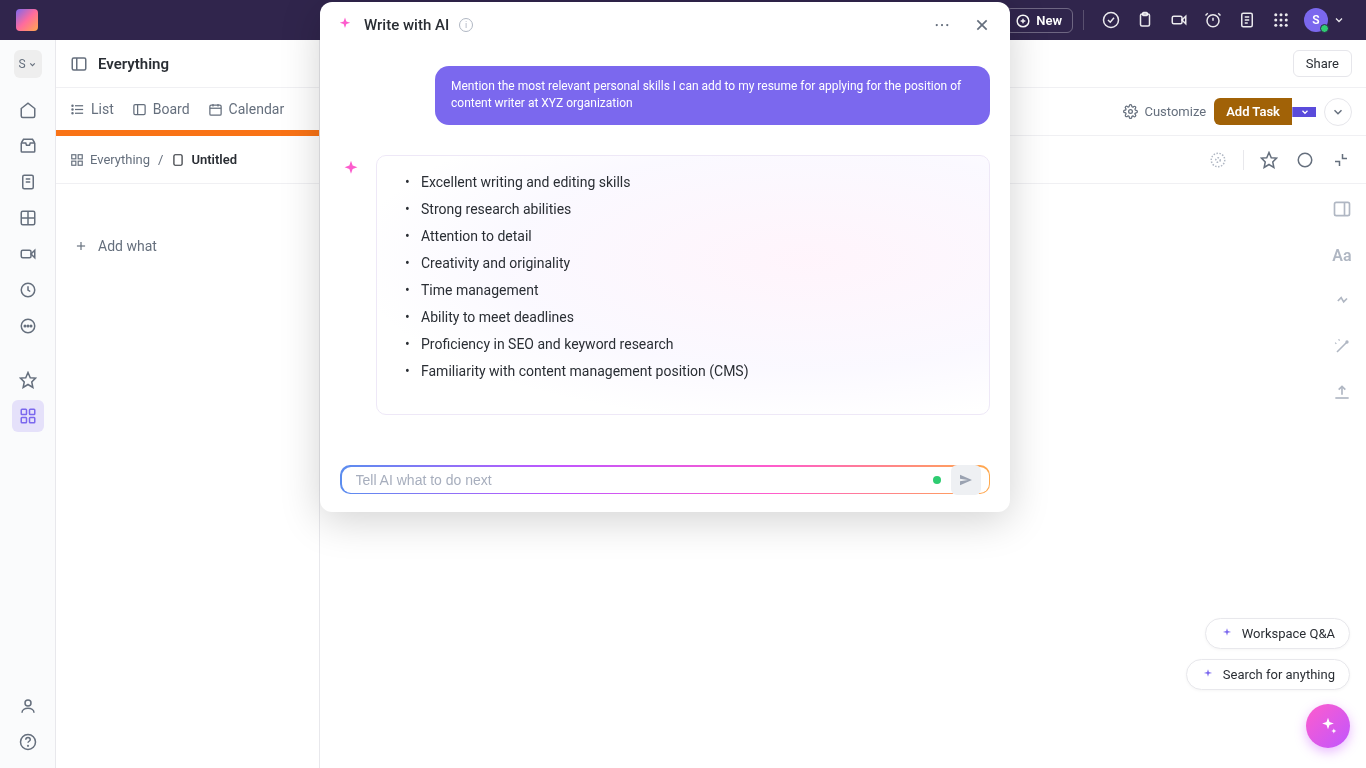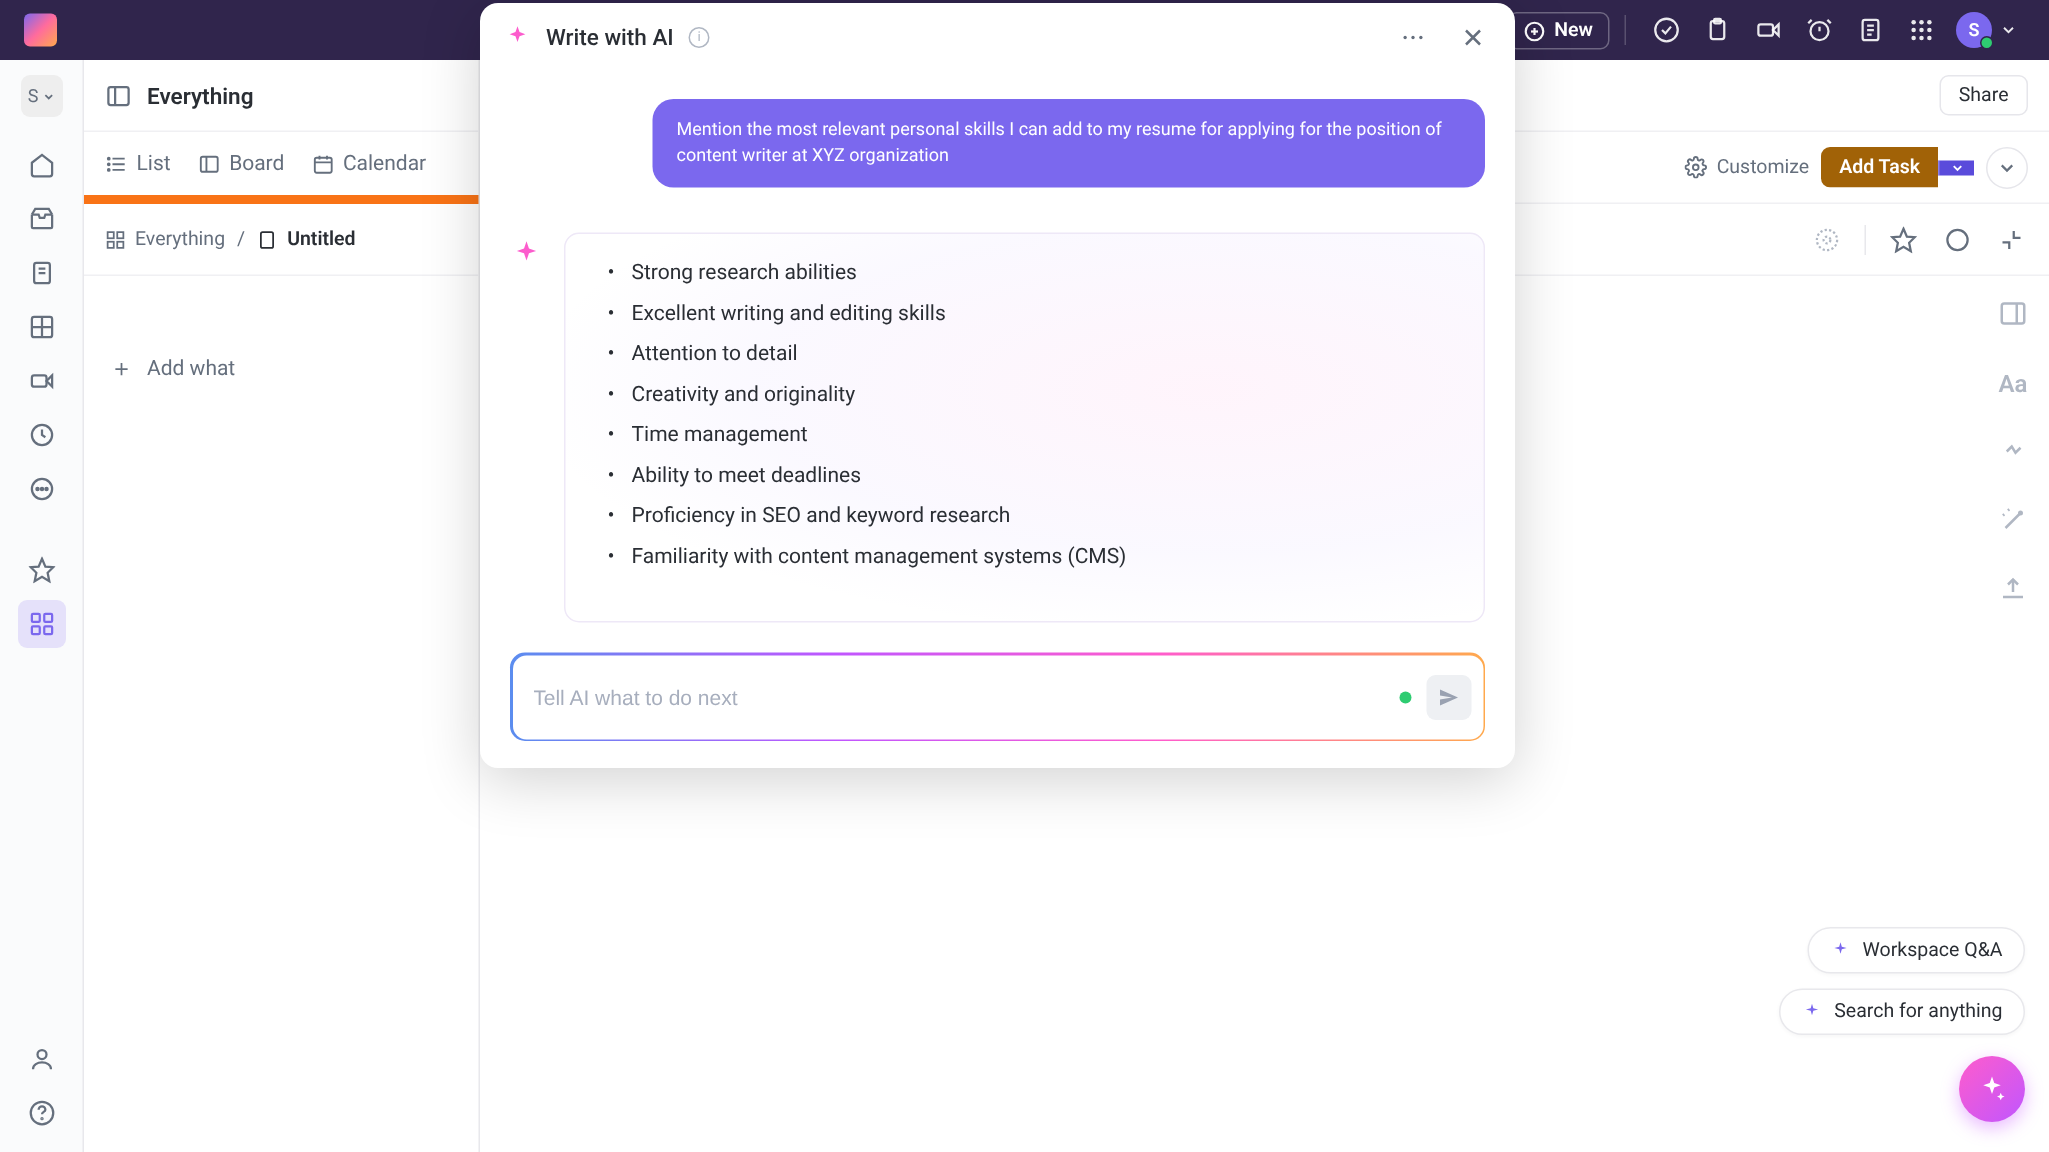--- a/index.html
+++ b/index.html
@@ -67,21 +67,21 @@
   .modal-body::-webkit-scrollbar-thumb { background:#d0d4dc; border-radius:4px; }
   .userbubble { margin-left:auto; max-width:555px; background:#7B68EE; color:#fff; padding:12px 16px; border-radius:14px; font-size:12px; line-height:1.45; margin-bottom:30px; margin-top:8px; }
   .airow { display:flex; gap:12px; }
   .airow .ava { width:24px; height:24px; flex:0 0 24px; margin-top:4px; }
   .aicard { flex:1; border:1px solid #eee8f7; border-radius:10px; padding:18px 22px 18px 22px; min-height:260px; background: radial-gradient(ellipse at 70% 40%, rgba(255,150,220,0.10), rgba(180,150,255,0.06) 50%, transparent 75%); }
   .aicard ul { list-style:none; }
   .aicard li { position:relative; padding-left:22px; margin-bottom:11px; font-size:14px; color:#2a2e34; }
   .aicard li::before { content:"•"; position:absolute; left:6px; top:0; color:#2a2e34; }
   .modal-foot { padding: 14px 20px 18px 20px; }
   .promptbox { position:relative; border-radius:10px; padding:1.5px; background: linear-gradient(90deg, #5B8DEF, #C056FF, #FF5CCC, #FFA94D); }
-  .promptinner { background:#fff; border-radius:9px; height:56px; display:flex; align-items:center; padding:0 8px 0 14px; }
+  .promptinner { background:#fff; border-radius:9px; height:26px; display:flex; align-items:center; padding:0 8px 0 14px; }
   .promptinner input { flex:1; border:none; outline:none; font-size:14px; color:#2a2e34; }
   .promptinner input::placeholder { color:#a7aebd; }
   .dot { width:8px; height:8px; border-radius:50%; background:#2ECC71; margin-right:10px; }
   .sendbtn { width:30px; height:30px; border-radius:6px; background:#eef0f3; display:flex; align-items:center; justify-content:center; color:#9aa2b1; cursor:pointer; }
 
   svg { display:block; }
 </style>
 </head>
 <body>
 
@@ -447,28 +447,28 @@
             <defs>
               <linearGradient id="g2" x1="0" y1="0" x2="24" y2="24">
                 <stop stop-color="#FF5CCC"></stop>
                 <stop offset="1" stop-color="#7B68EE"></stop>
               </linearGradient>
             </defs>
           </svg>
       </div>
       <div class="aicard">
         <ul id="skills-list">
+            <li>Excellent writing and editing skills</li>
             <li>Strong research abilities</li>
-            <li>Excellent writing and editing skills</li>
             <li>Attention to detail</li>
             <li>Creativity and originality</li>
             <li>Time management</li>
             <li>Ability to meet deadlines</li>
             <li>Proficiency in SEO and keyword research</li>
-            <li>Familiarity with content management systems (CMS)</li>
+            <li>Familiarity with content management position (CMS)</li>
           </ul>
       </div>
     </div>
   </div>
   <div class="modal-foot">
     <div class="promptbox">
       <div class="promptinner">
         <input type="text" placeholder="Tell AI what to do next" style="">
         <div class="dot"></div>
         <div class="sendbtn">

